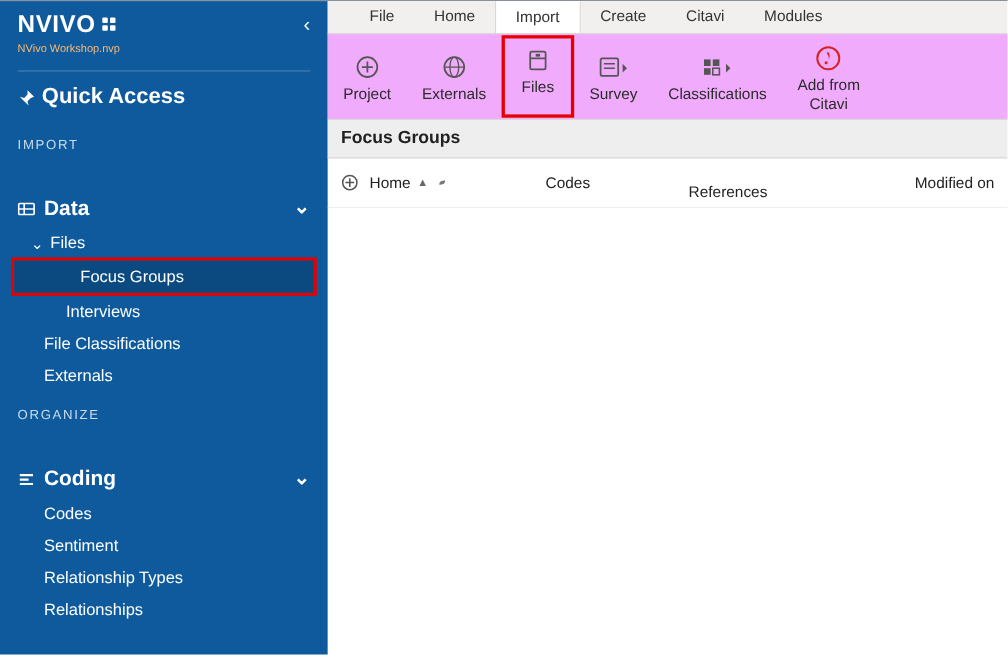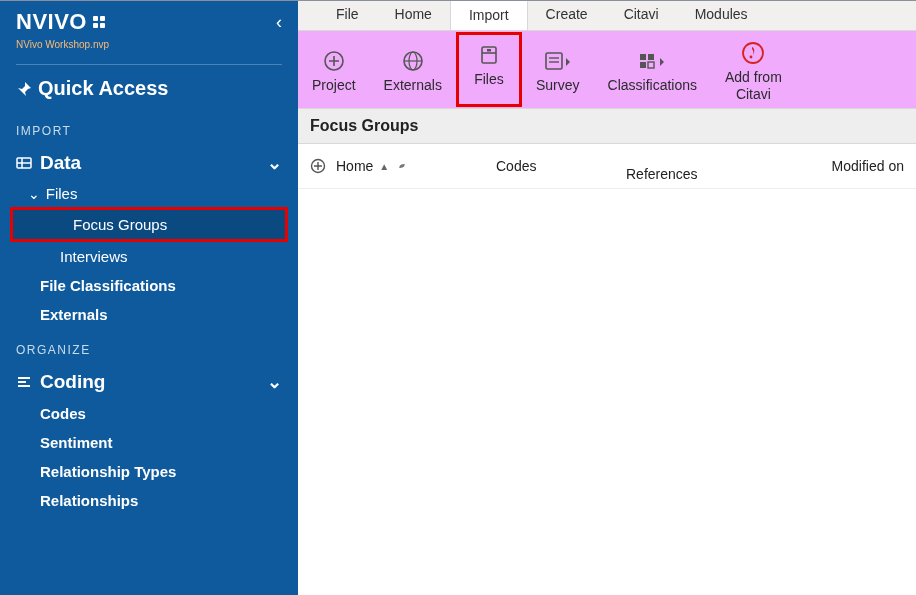--- a/index.html
+++ b/index.html
@@ -11,26 +11,26 @@
   .side-head { display: flex; align-items: center; justify-content: space-between; padding: 2px 16px 4px 16px; }
   .logo { font-size: 22px; font-weight: 600; letter-spacing: 0.5px; display:flex; align-items:center; gap:4px;}
   .logo-dots { display:inline-grid; grid-template-columns:repeat(2,5px); grid-template-rows:repeat(2,5px); gap:2px; margin-left:2px;}
   .logo-dots span { width:5px; height:5px; background:#fff; border-radius:1px;}
   .proj-name { padding: 0 16px 14px 16px; font-size: 10px; color: #fdba74; }
   .hr { height: 1px; background: rgba(255,255,255,0.25); margin: 0 16px; }
 
   .section-link { display:flex; align-items:center; gap:6px; padding: 12px 16px 10px 16px; font-size: 20px; font-weight: 600; cursor:pointer;}
   .section-label { padding: 14px 16px 8px 16px; font-size: 12px; letter-spacing: 1.5px; color: #c9dcec; }
 
-  .tree-row { display: flex; align-items: center; justify-content: space-between; padding: 6px 16px; font-size: 19px; font-weight: 600; cursor: pointer; }
+  .tree-row { display: flex; justify-content: space-between; padding: 6px 16px; font-size: 19px; font-weight: 600; cursor: pointer; margin-top: 27px; }
   .tree-row .lead { display:flex; align-items:center; gap:8px; }
   .sub-row { display:flex; align-items:center; gap:6px; padding: 5px 16px 5px 28px; font-size: 15px; cursor:pointer; }
   .leaf-row { padding: 6px 16px 6px 60px; font-size: 15px; cursor:pointer; }
   .leaf-row.sel { background: #0a4a80; }
-  .child-row { padding: 6px 16px 6px 40px; font-size: 15px; cursor:pointer;font-weight:bold; }
+  .child-row { padding: 6px 16px 6px 40px; font-size: 15px; cursor:pointer; }
 
   .highlight-box { border: 3px solid #e60000; margin: 0 10px 0 10px; }
 
   
   .ic { width:16px; height:16px; display:inline-flex; align-items:center; justify-content:center; }
   .chev { font-size: 18px; line-height:1; }
 
   
   .main { flex:1; display:flex; flex-direction:column; background:#fff; }
   .menubar { height: 30px; background: #f1f0ef; border-bottom: 1px solid #d9d8d6; display:flex; align-items:stretch; font-size:14px; color:#333;padding-left:20px; }

